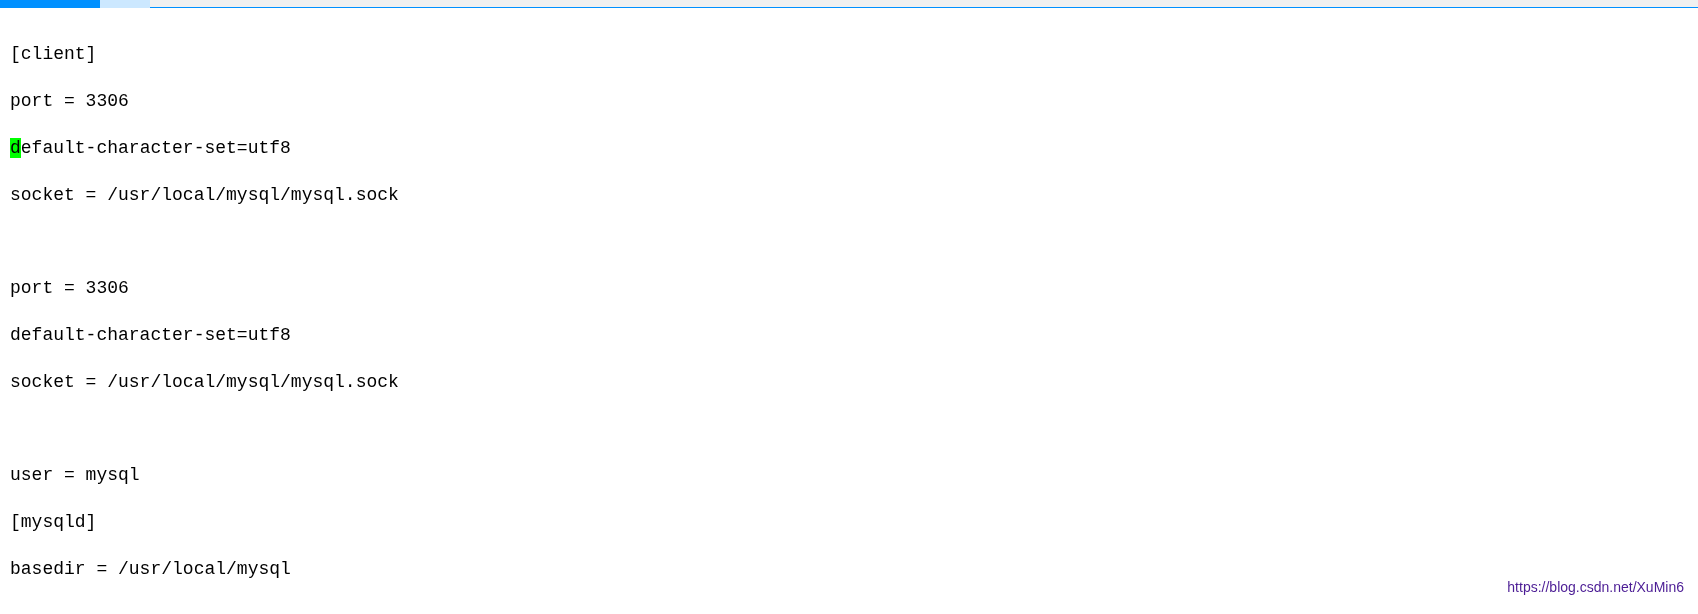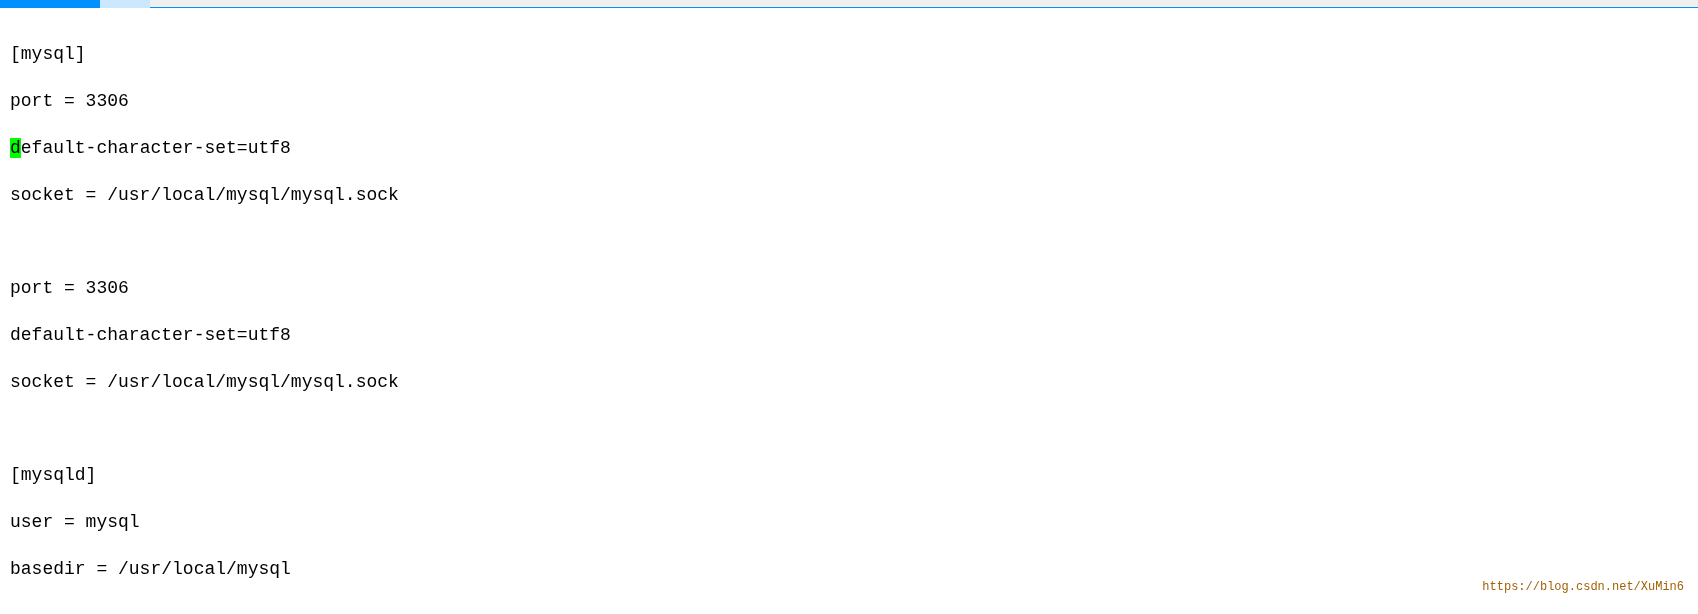--- a/index.html
+++ b/index.html
@@ -51,46 +51,46 @@
       min-height: 1.3em;
     }
     .cursor-highlight {
       background: #00ff00;
       display: inline;
     }
     .watermark {
       position: absolute;
       bottom: 18px;
       right: 14px;
-      color: #a16207;
-      font-family: Liberation Mono, monospace;
-      font-size: 12px;
+      color: #4c1d95;
+      font-family: Liberation Sans, sans-serif;
+      font-size: 14px;
       pointer-events: none;
     }
   </style>
 </head>
 <body>
 
 <div class="top-bar">
   <div class="top-bar-accent"></div>
   <div class="top-bar-accent2"></div>
 </div>
 
 <div class="content">
-<span class="line">[mysql]</span>
+<span class="line">[client]</span>
 <span class="line">port = 3306</span>
 <span class="line"><span class="cursor-highlight">d</span><span>efault-character-set=utf8</span></span>
 <span class="line">socket = /usr/local/mysql/mysql.sock</span>
 <span class="line"> </span>
 <span class="line">port = 3306</span>
 <span class="line">default-character-set=utf8</span>
 <span class="line">socket = /usr/local/mysql/mysql.sock</span>
 <span class="line"> </span>
+<span class="line">user = mysql</span>
 <span class="line">[mysqld]</span>
-<span class="line">user = mysql</span>
 <span class="line">basedir = /usr/local/mysql</span>
 
 
 
 
 
 
 
 
 

